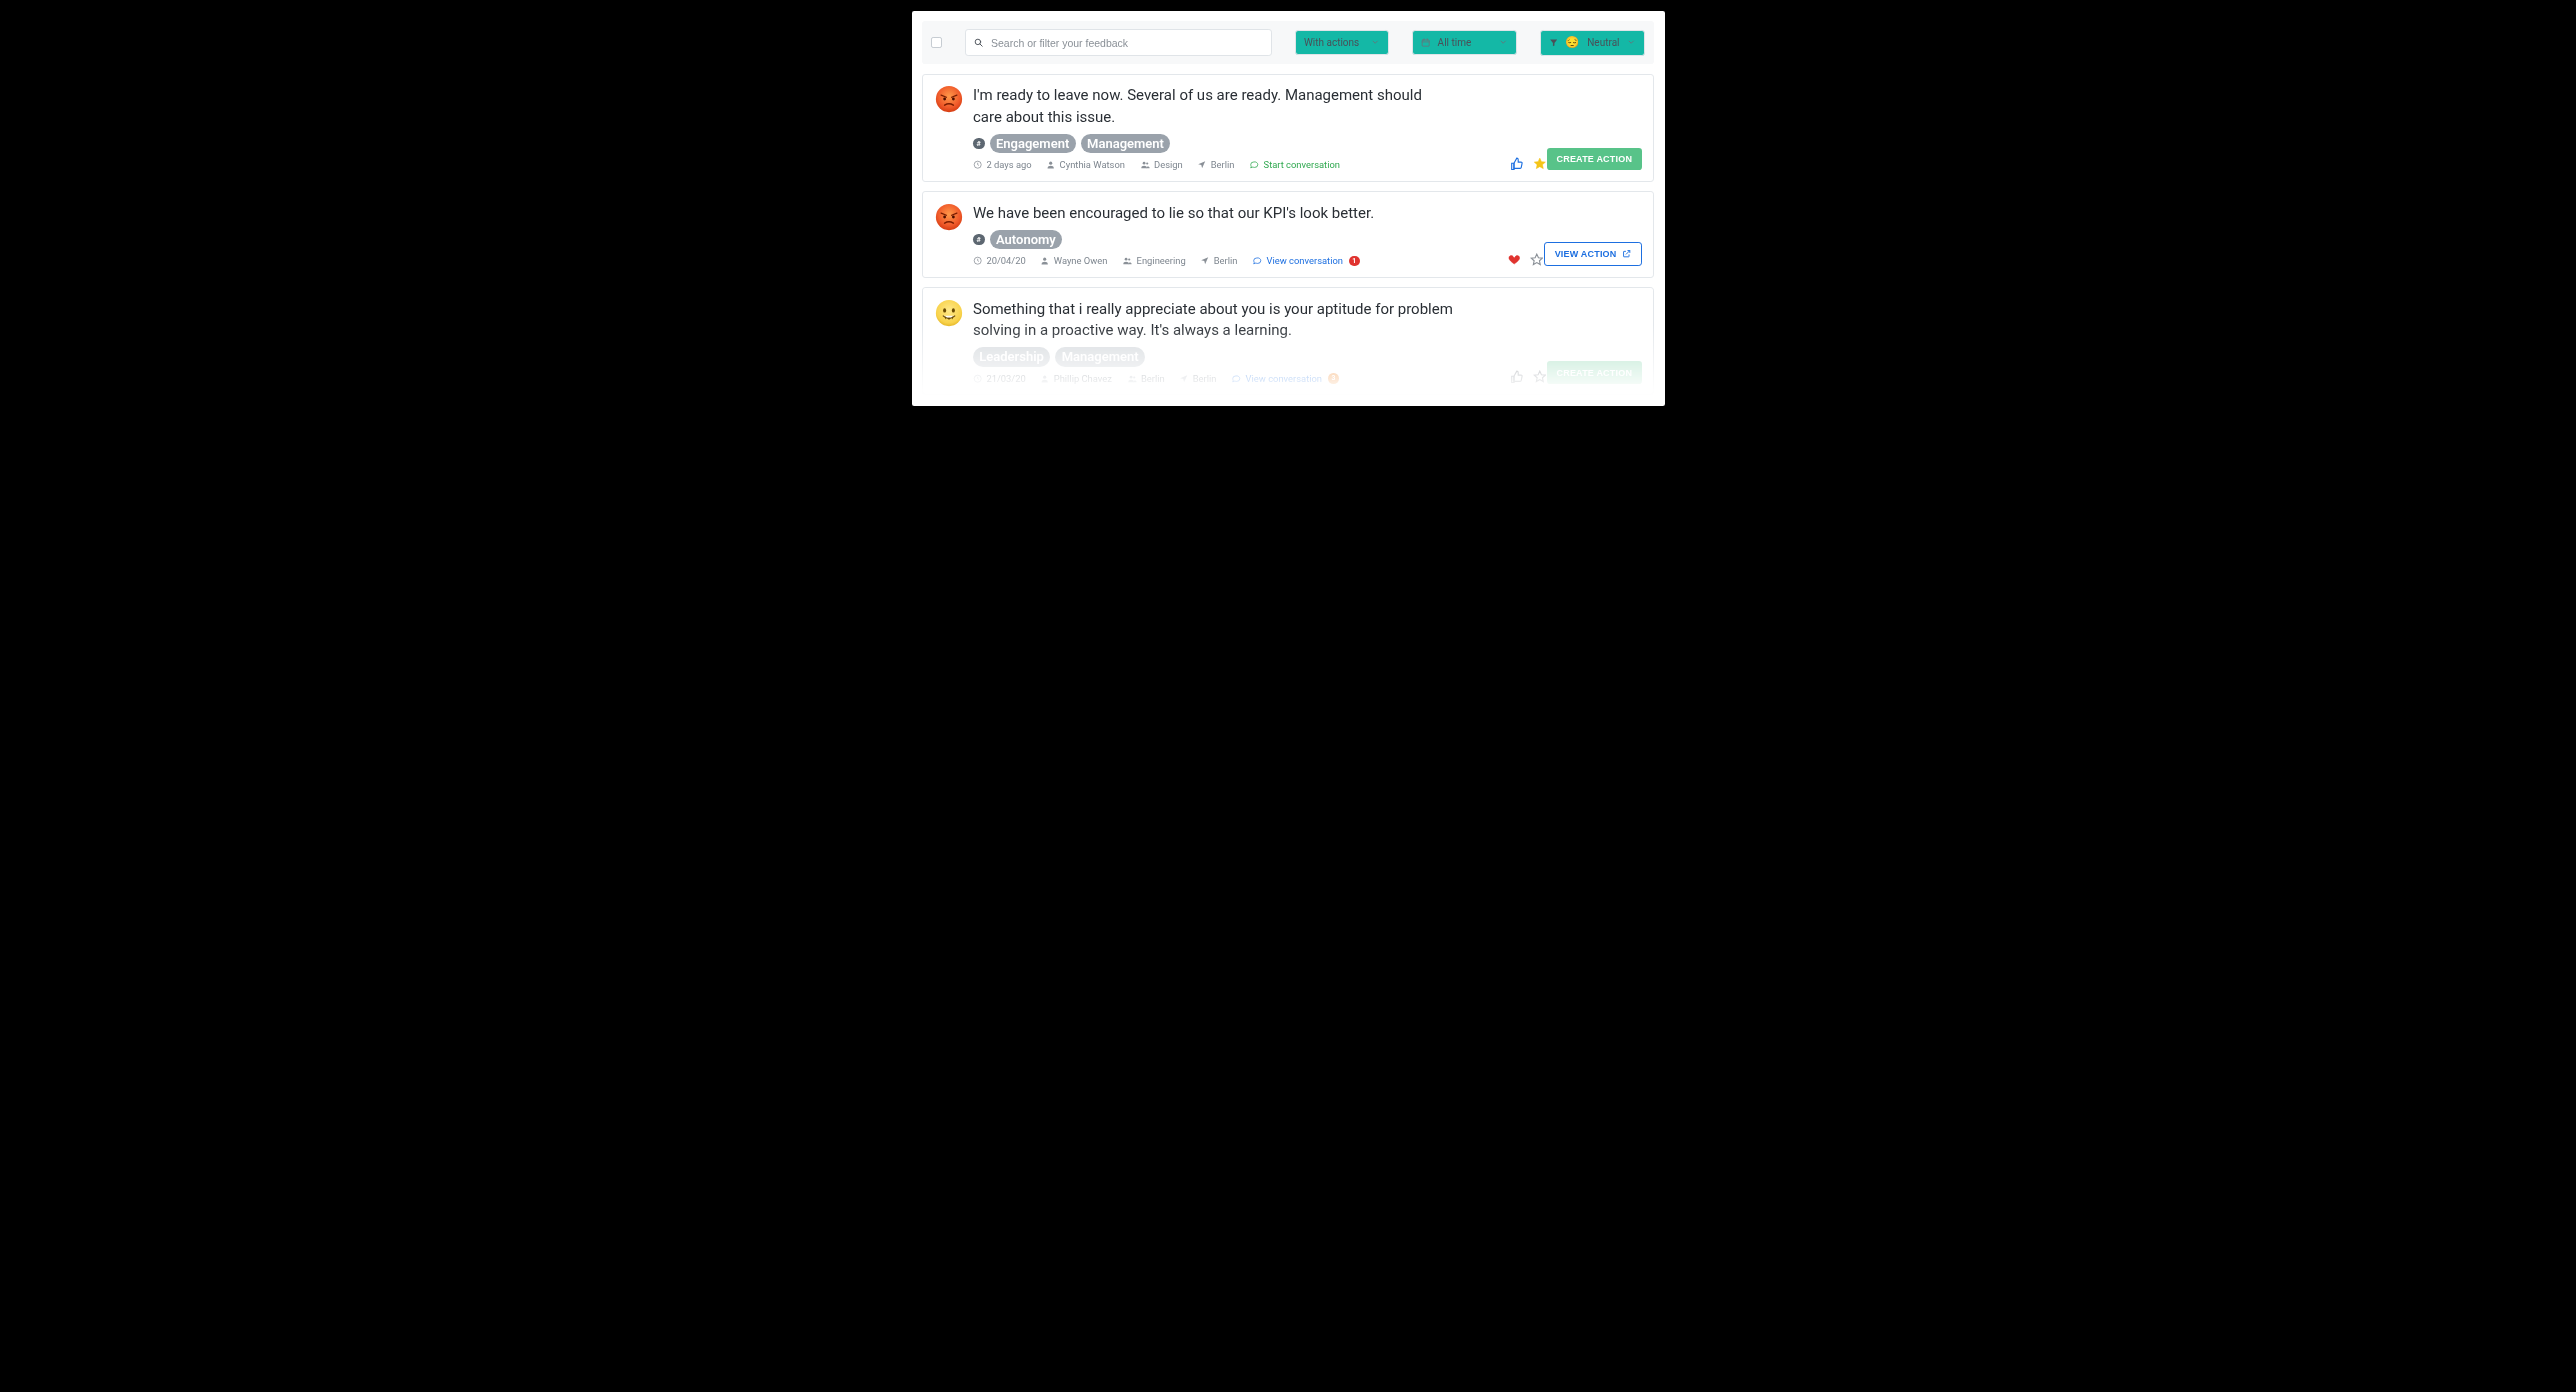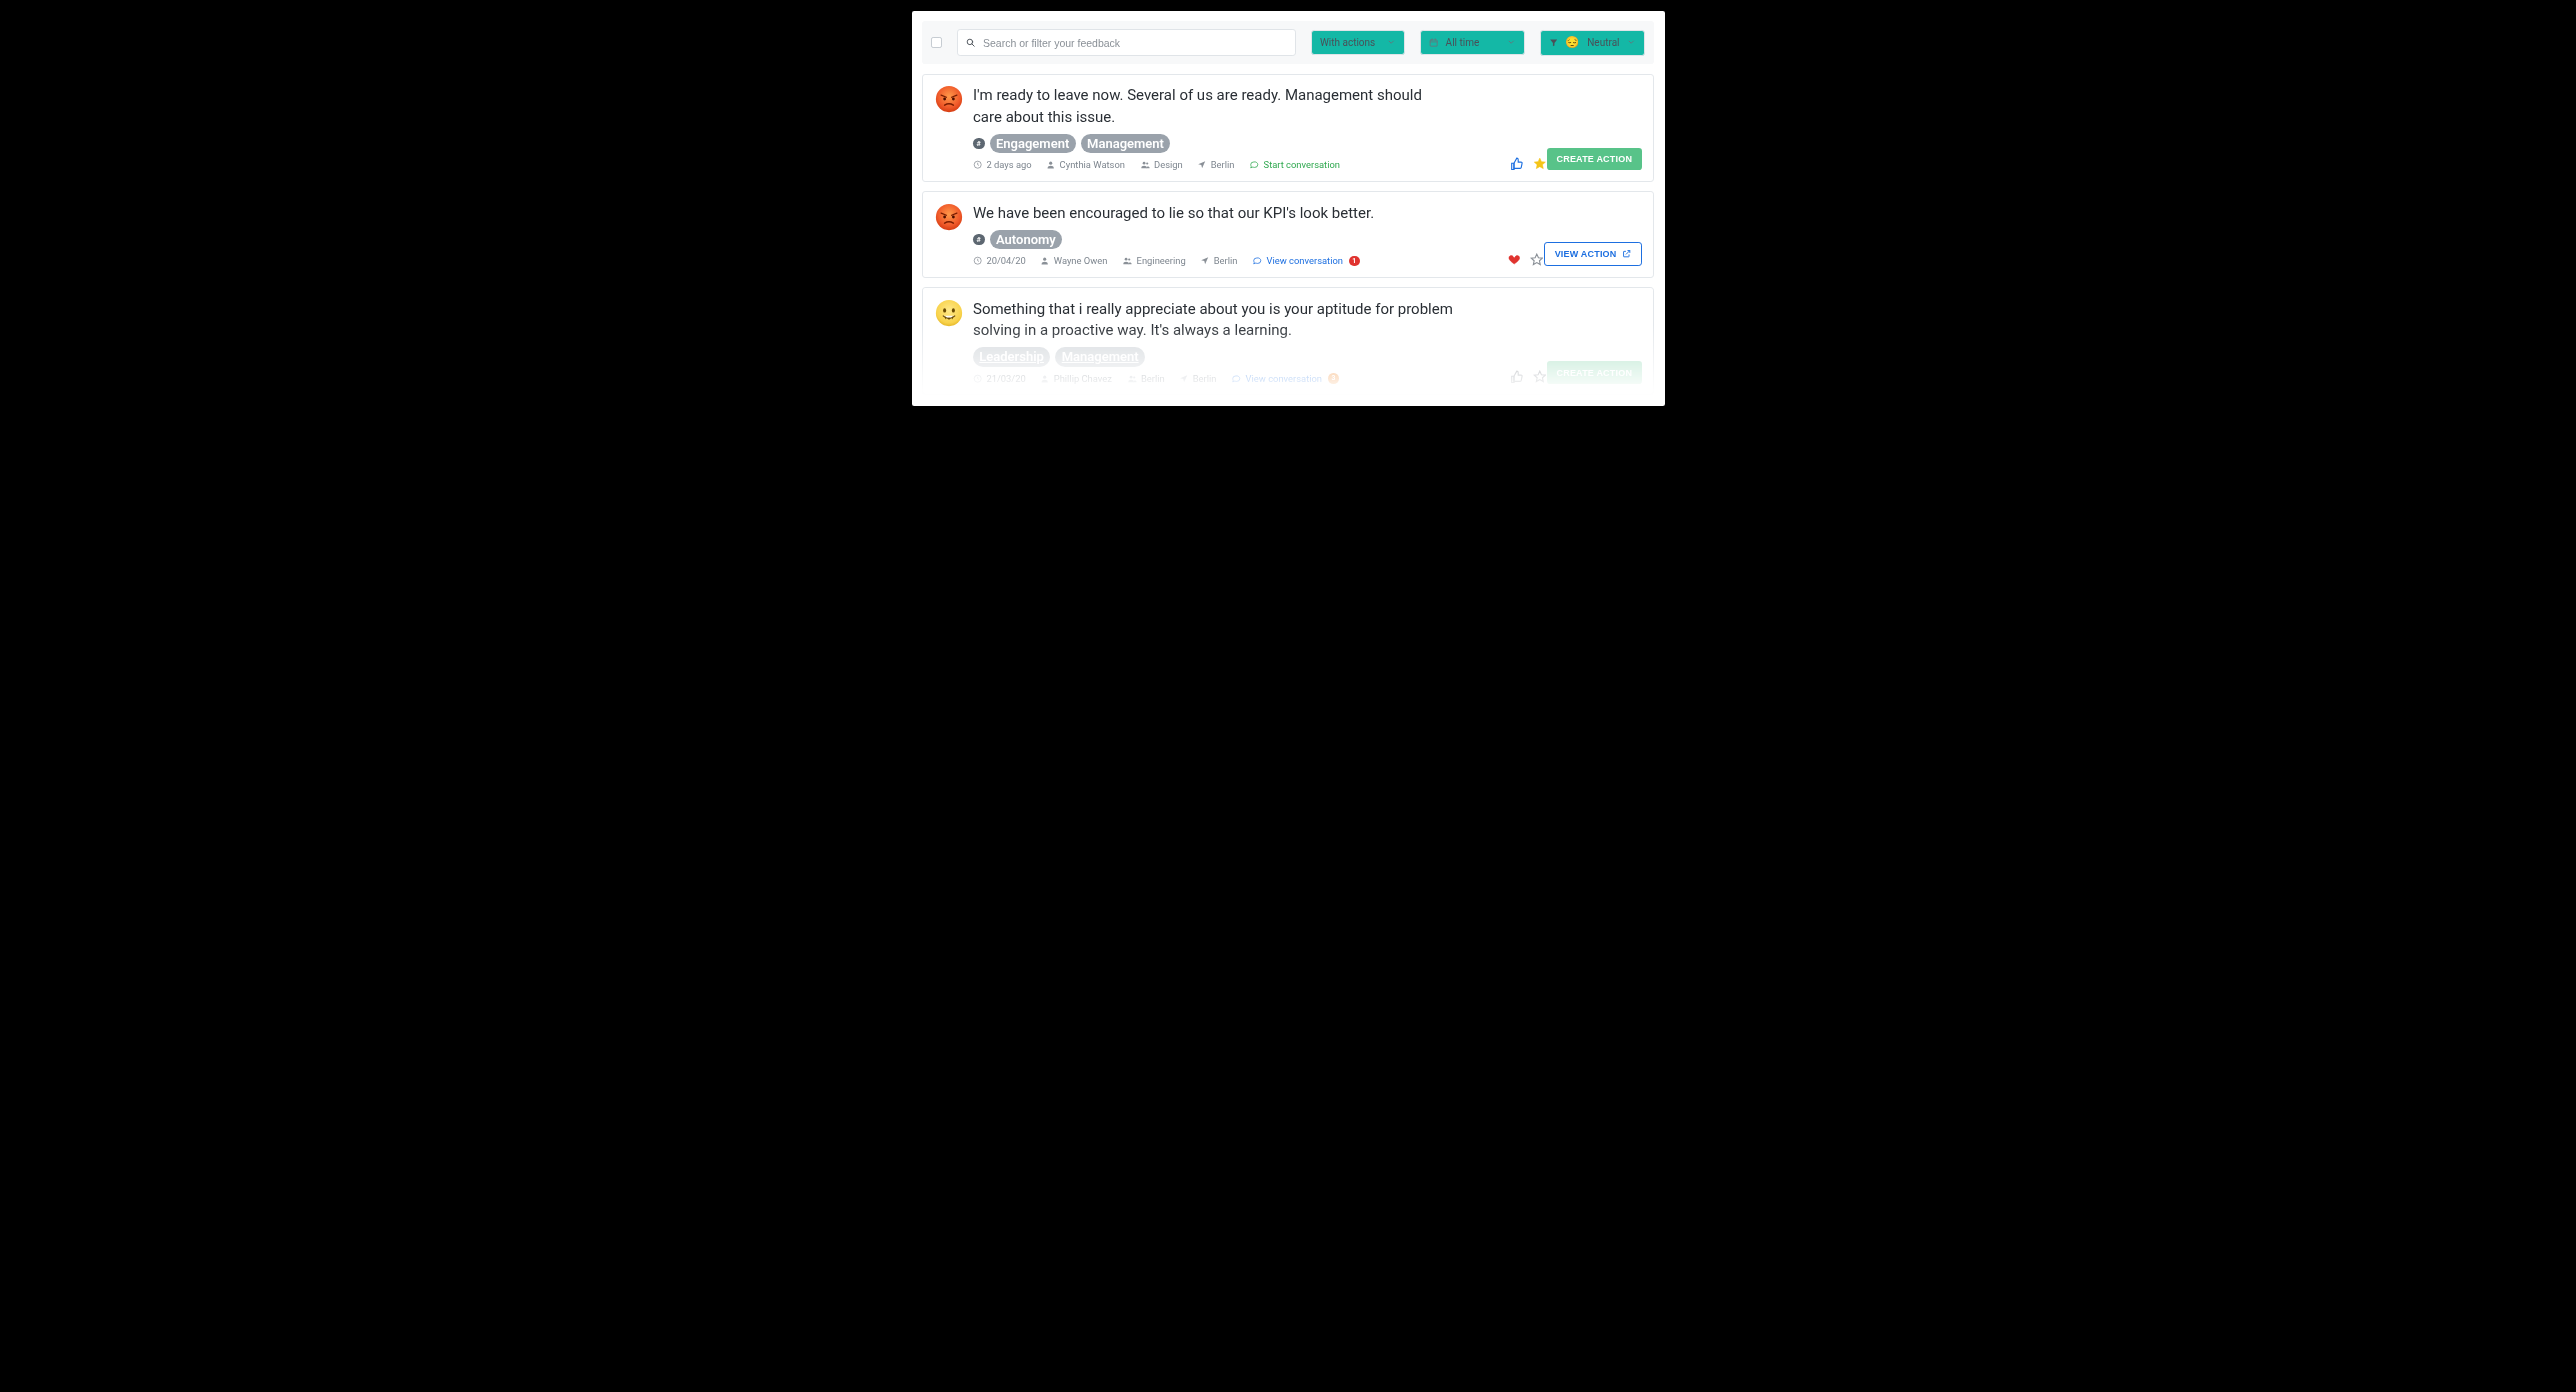--- a/index.html
+++ b/index.html
@@ -18,21 +18,21 @@
     box-shadow: 0 2.1px 12.5px rgba(0,0,0,0.35);
     padding: 10.5px;
     overflow: hidden;
   }
   .filter-bar {
     background: #f7f8f9;
     border-radius: 3.1px;
     padding: 8.4px 9.4px;
     display: flex;
     align-items: center;
-    gap: 15px;
+    gap: 23px;
   }
   .checkbox {
     width: 10.5px; height: 10.5px;
     border: 1px solid #c6ccd2;
     border-radius: 2.1px;
     background: #fff;
     cursor: pointer;
   }
   .search-box {
     flex: 1;
@@ -114,21 +114,21 @@
     font-weight: 700;
   }
   .tag {
     background: #9aa2ab;
     color: #fff;
     font-size: 13px;
     font-weight: 600;
     padding: 2.1px 6.3px;
     border-radius: 522px;
   }
-  .tag.light { background: #d6dade; color: #fff; text-decoration: underline; }
+  .tag.light { background: #d6dade; color: #fff; }
   .meta-row {
     display: flex;
     align-items: center;
     gap: 14.6px;
     color: #7e868f;
     font-size: 9.4px;
     flex-wrap: wrap;
   }
   .meta-item { display: inline-flex; align-items: center; gap: 4px; }
   .meta-item.link-green { color: #2fa84f; cursor: pointer; }

